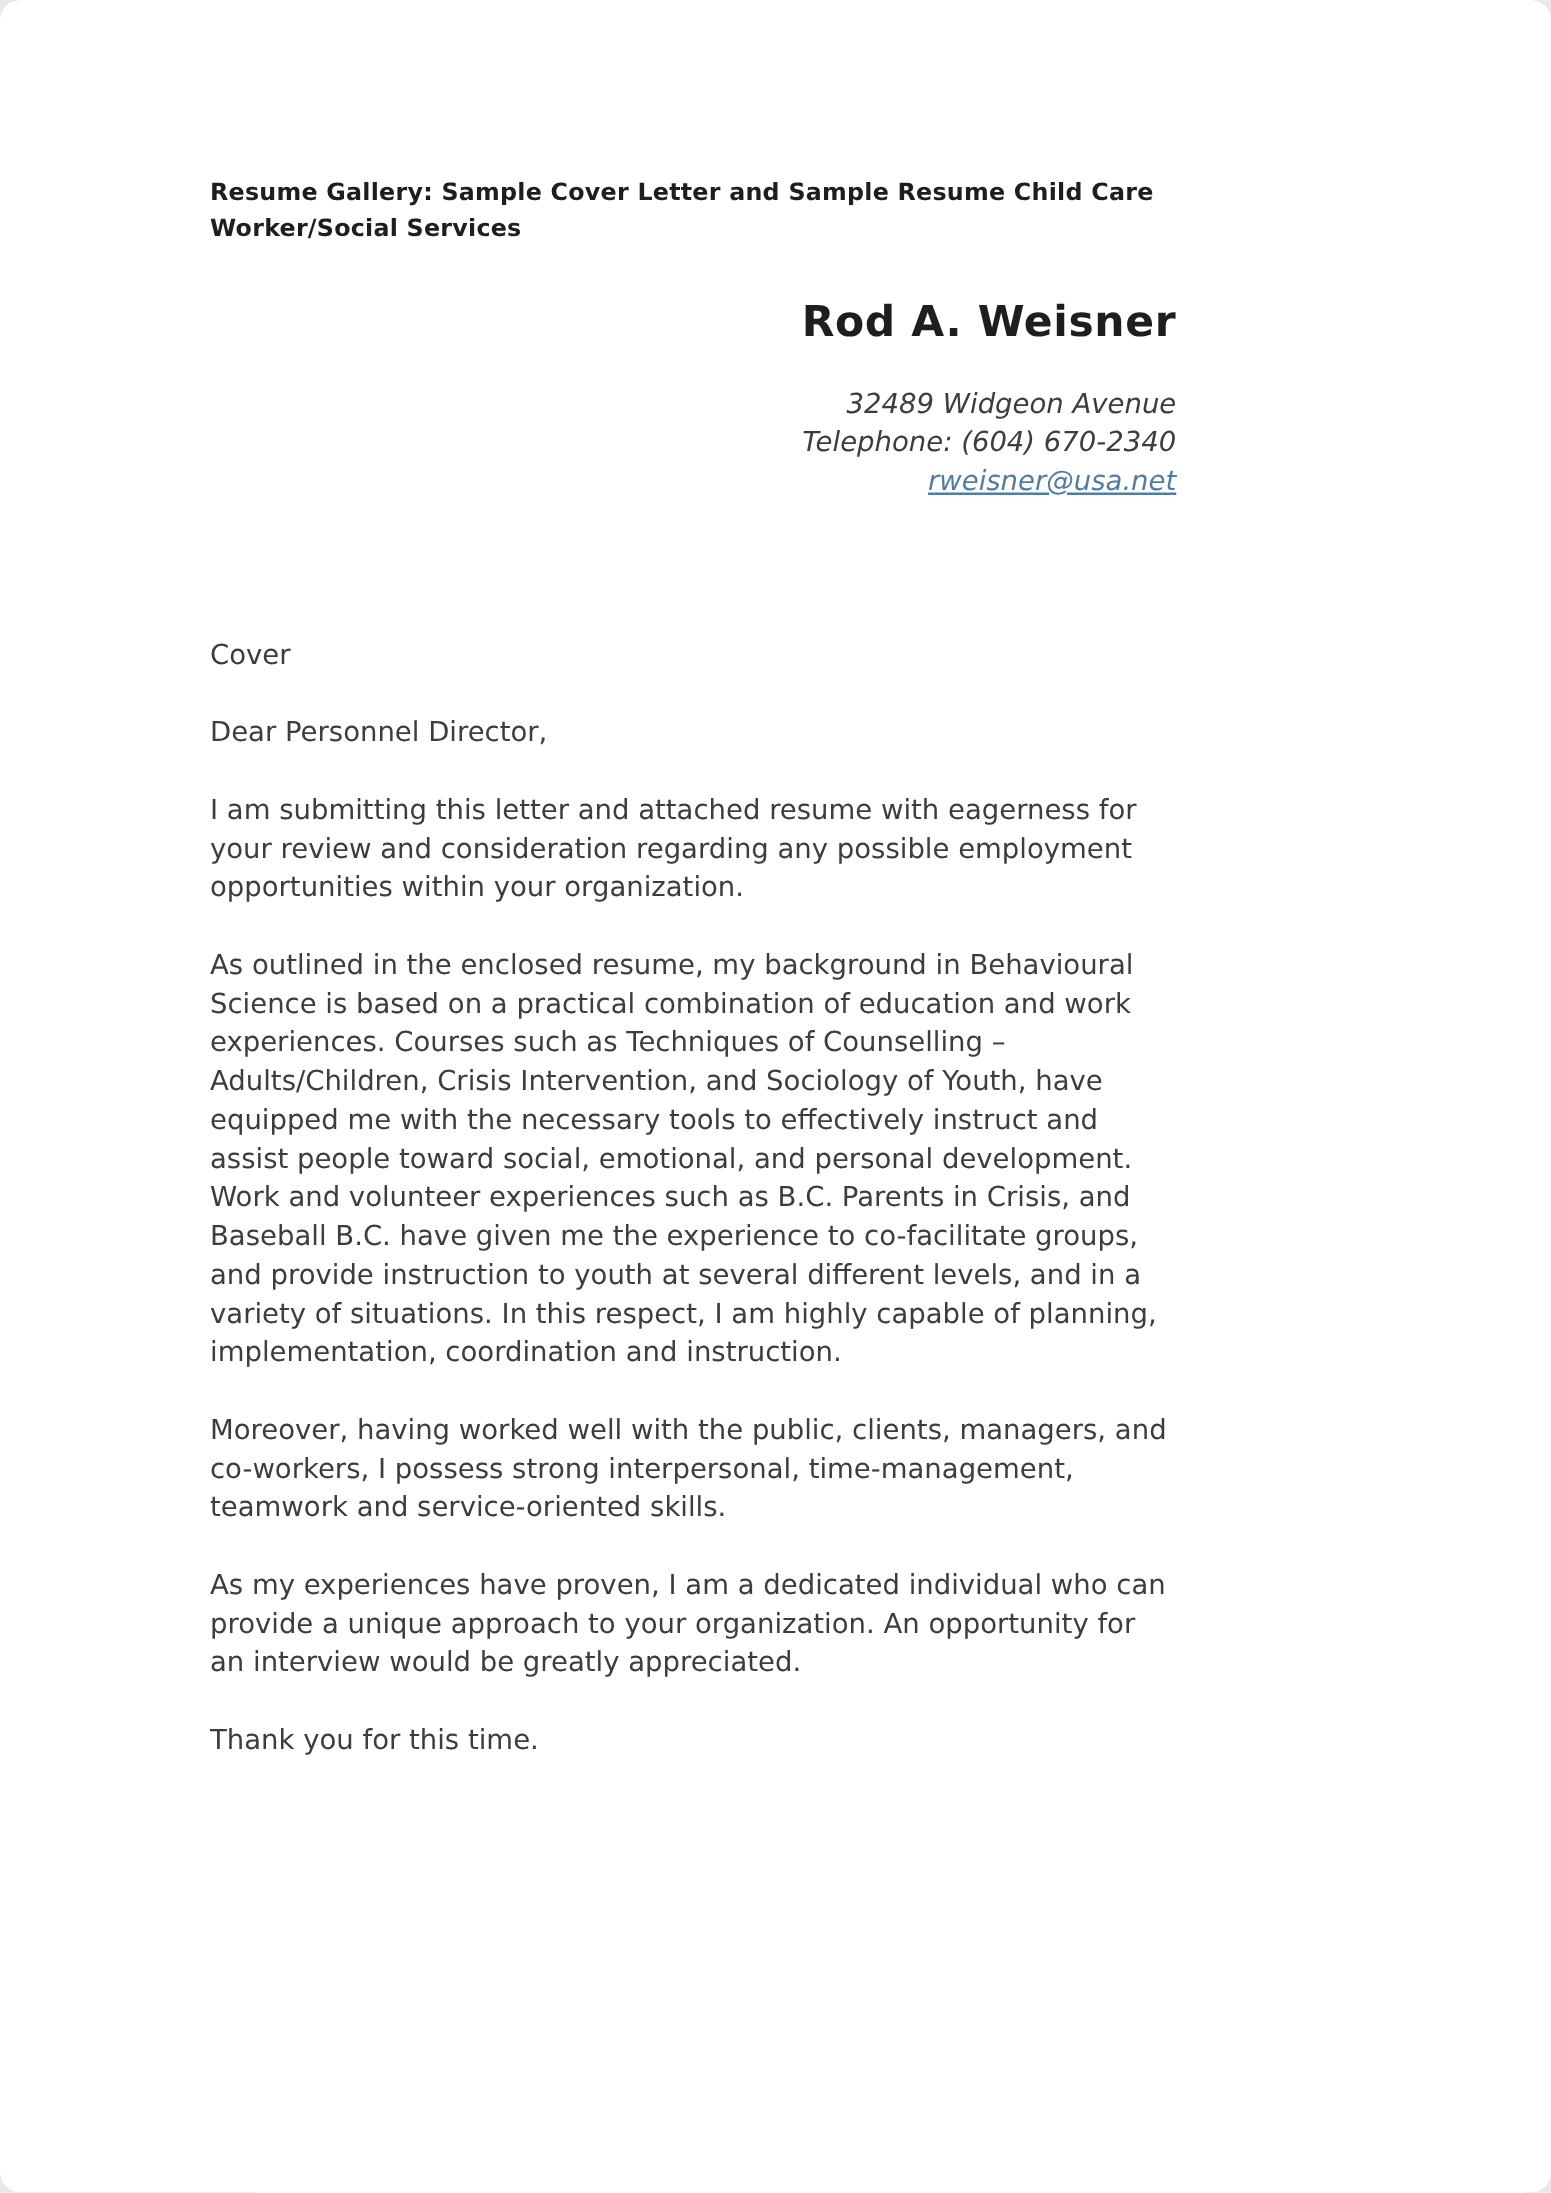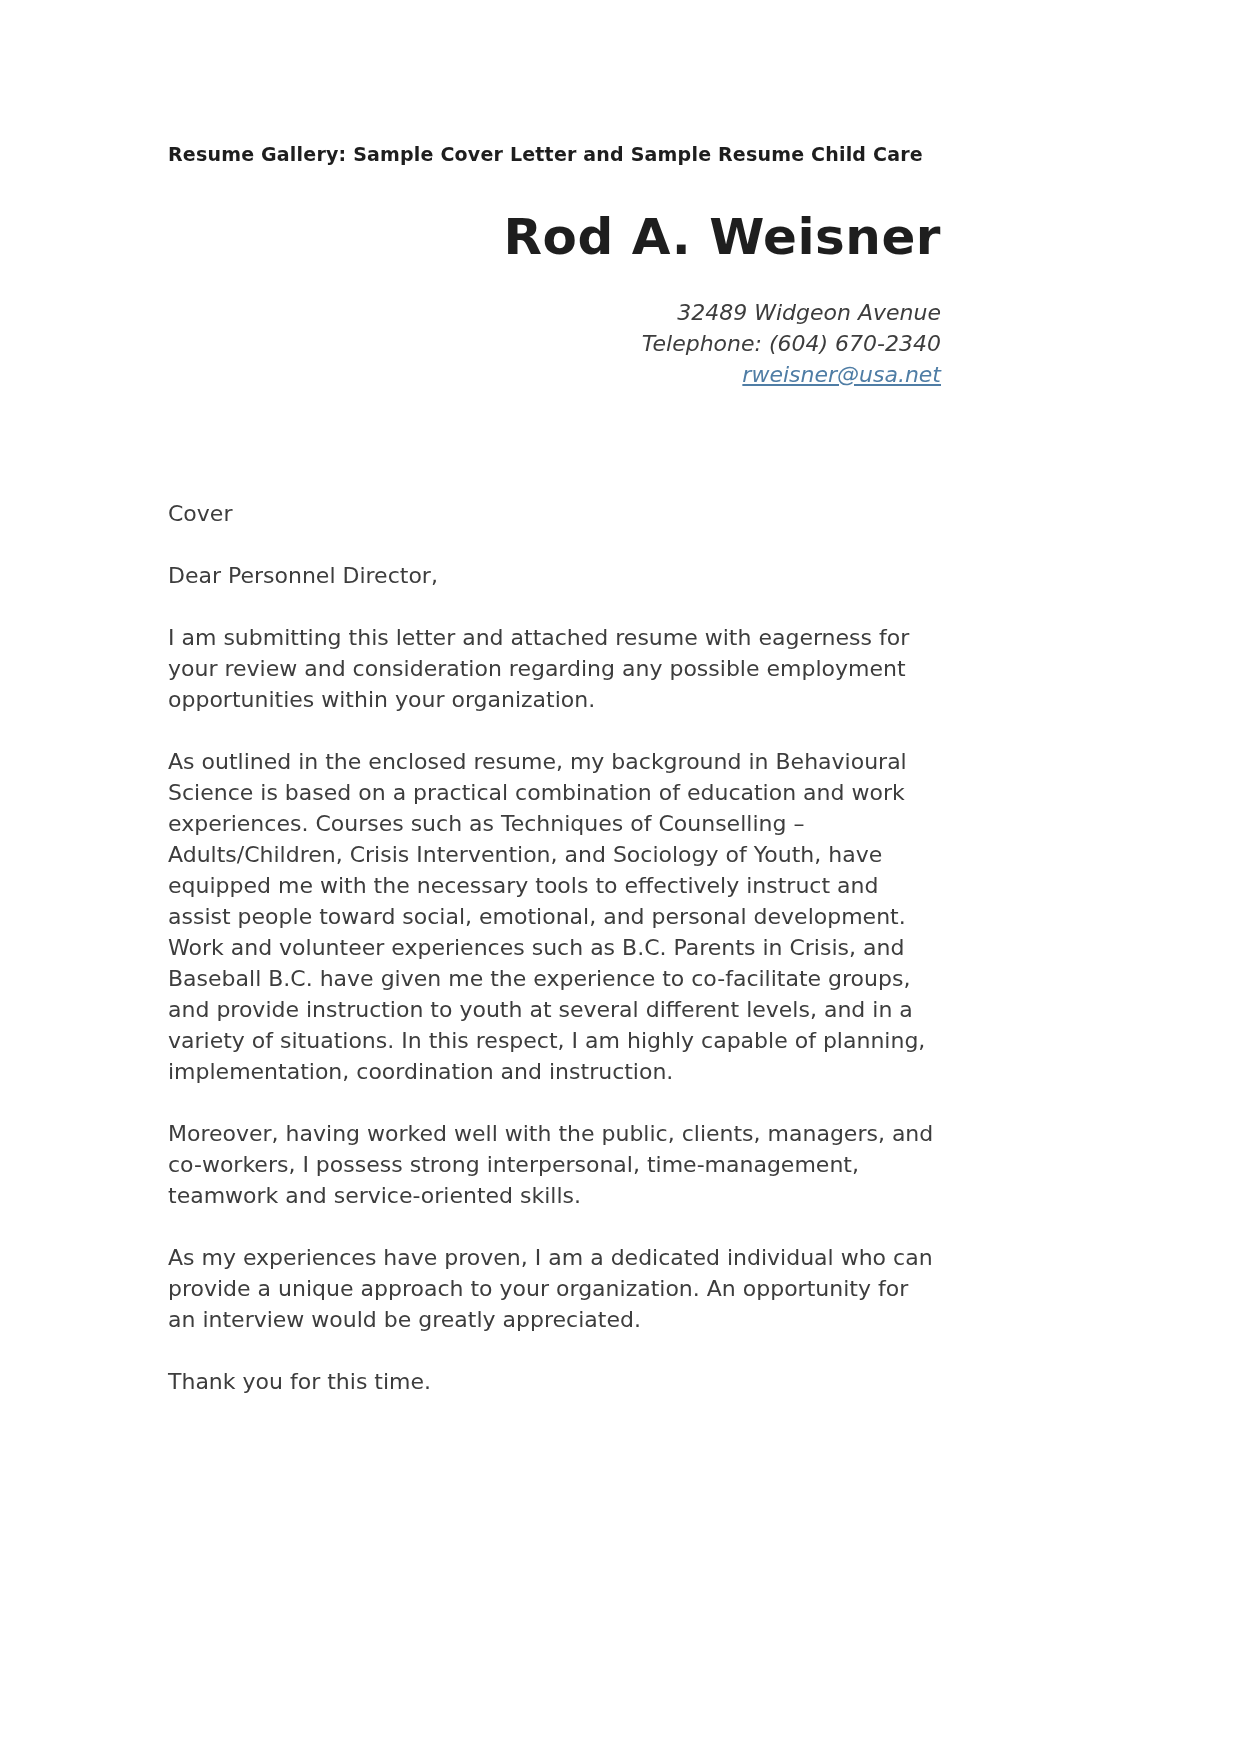--- a/index.html
+++ b/index.html
@@ -1,15 +1,15 @@
 <!DOCTYPE html>
 <html style="--background: #ffffff; --text: #3d3d3d; --heading: #1e1e1e; --link: #4f7da5;"><head>
 <meta charset="utf-8">
 <style>
-  * { margin: 0; padding: 0; box-sizing: border-box; }
+  * { margin: 0; padding: 0; box-sizing: border-box; border-radius: 16px; }
 
   html, body {
     background: #e8e8e8;
   }
 
   .page {
     position: relative;
     width: 1241px;
     height: 1754px;
     margin: 0 auto;
@@ -26,21 +26,21 @@
   .doc-header {
     font-size: 19px;
     font-weight: bold;
     line-height: 1.55;
     color: var(--heading, #2a2a2a);
     letter-spacing: 0.2px;
   }
 
   .sender-name {
     margin-top: 40px;
-    font-size: 50px;
+    font-size: 34px;
     font-weight: bold;
     text-align: right;
     color: var(--heading, #1e1e1e);
     letter-spacing: 0.5px;
     line-height: 1.15;
   }
 
   .address-block {
     margin-top: 30px;
     text-align: right;
@@ -77,20 +77,21 @@
   }
 </style>
 </head>
 <body>
 
 <div class="page">
   <div class="content">
 
     <div class="doc-header">
       <span style="display:block;">Resume Gallery: Sample Cover Letter and Sample Resume Child Care</span>
+      <span style="display:block;">Worker/Social Services</span>
     </div>
 
     <div class="sender-name">Rod A. Weisner</div>
 
     <div class="address-block">
       <span class="address-line">32489 Widgeon Avenue</span>
       <span class="address-line">Telephone: (604) 670-2340</span>
       <span class="email-line"><a class="email-link">rweisner@usa.net</a></span>
     </div>
 

